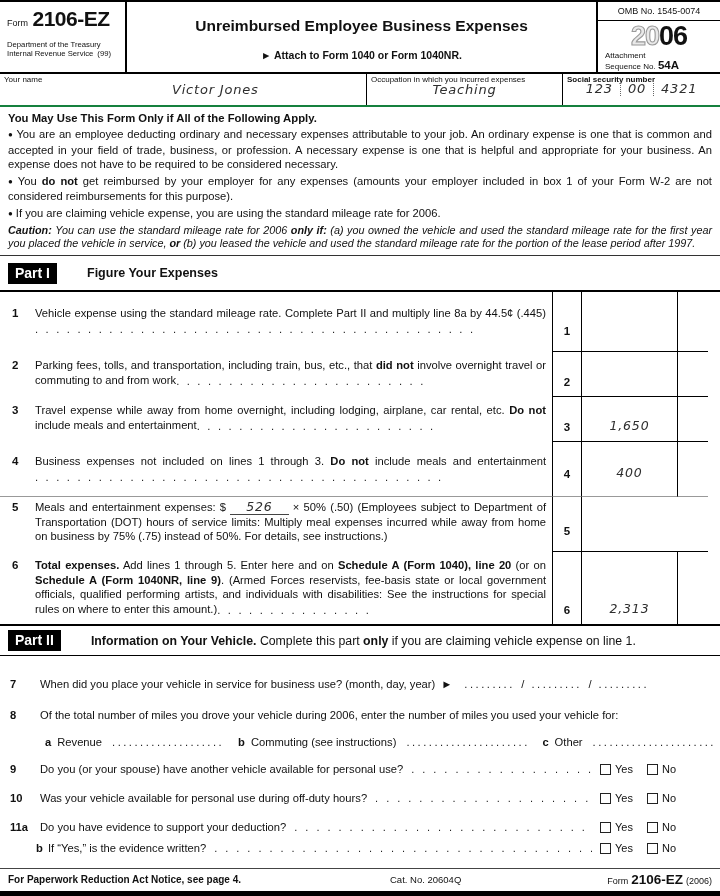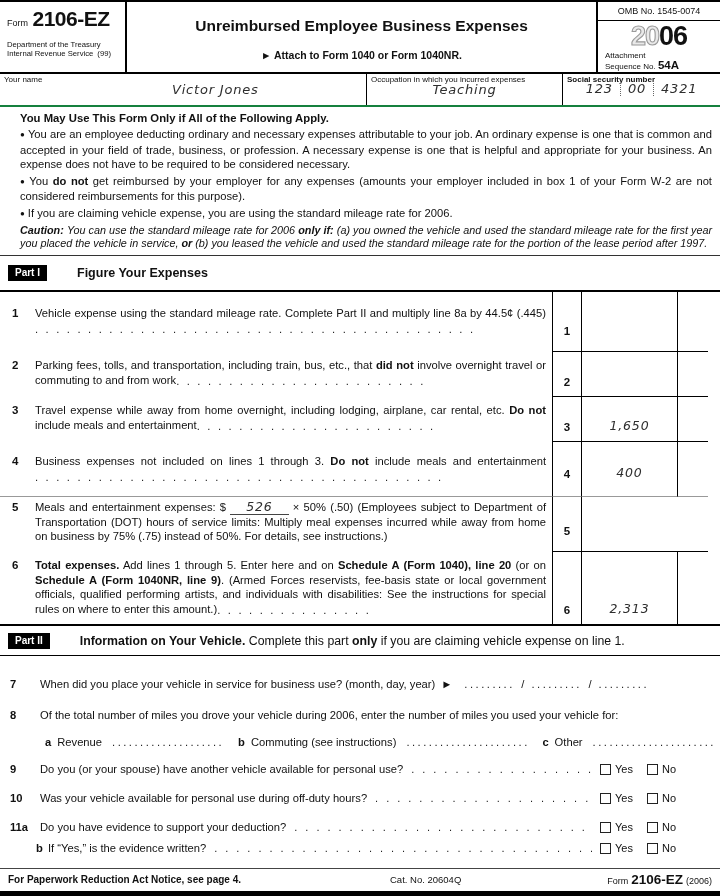--- a/index.html
+++ b/index.html
@@ -33,29 +33,29 @@
   .id-name { width:367px; border-right:1.5px solid #000; position:relative; }
   .id-occ { width:196px; border-right:1.5px solid #000; position:relative; }
   .id-ssn { flex:1; position:relative; }
   .hw { font-family:"DejaVu Sans", sans-serif; font-style:italic; font-size:13px; color:#2e2e2e; letter-spacing:0.8px; }
   .name-val { position:absolute; left:172px; top:8px; }
   .occ-val { position:absolute; left:0; right:0; top:8px; text-align:center; }
   .ssn-val { position:absolute; left:0; right:0; top:7px; display:flex; justify-content:center; align-items:center; gap:7px; }
   .ssn-div { border-left:1px dotted #666; height:15px; }
 
   
-  .elig { height:149px; border-bottom:1px solid #333; padding:3px 8px 0 20px; }
+  .elig { height:149px; border-bottom:1px solid #333; padding:3px 8px 0 8px; }
   .elig-h { font-size:11.3px; font-weight:bold; margin:2px 0 3px; }
   .bullet { font-size:11.2px; line-height:14.6px; text-align:justify; margin-bottom:2px; }
   .bdot { font-size:8px; vertical-align:1px; margin-right:3px; }
   .caution { font-size:10.8px; line-height:13.5px; text-align:justify; margin-top:2px; }
 
   
   .parthead { height:34px; display:flex; align-items:center; padding-left:8px; }
-  .part-badge { background:#000; color:#fff; font-weight:bold; font-size:10px; padding:2px 7px 3px; }
+  .part-badge { background:#000; color:#fff; font-weight:bold; font-size:14px; padding:2px 7px 3px; }
   .part-title { font-weight:bold; font-size:12.5px; margin-left:30px; }
   .part-title-rich { font-size:12.3px; margin-left:30px; }
 
   
   .p1table { border-top:2px solid #000; height:334px; width:720px; }
   .prow { display:flex; width:708px; }
   .cell-text { width:553px; border-right:1.5px solid #000; position:relative; padding:0 6px 0 35px; font-size:11.2px; line-height:14.6px; text-align:justify; overflow:hidden; }
   .lineno { position:absolute; left:12px; font-weight:bold; font-size:11.5px; }
   .cell-no { width:29px; border-right:1.5px solid #000; display:flex; align-items:flex-end; justify-content:center; font-weight:bold; font-size:11.5px; }
   .cell-amt { width:96px; border-right:1.5px solid #000; display:flex; align-items:flex-end; justify-content:center; }

